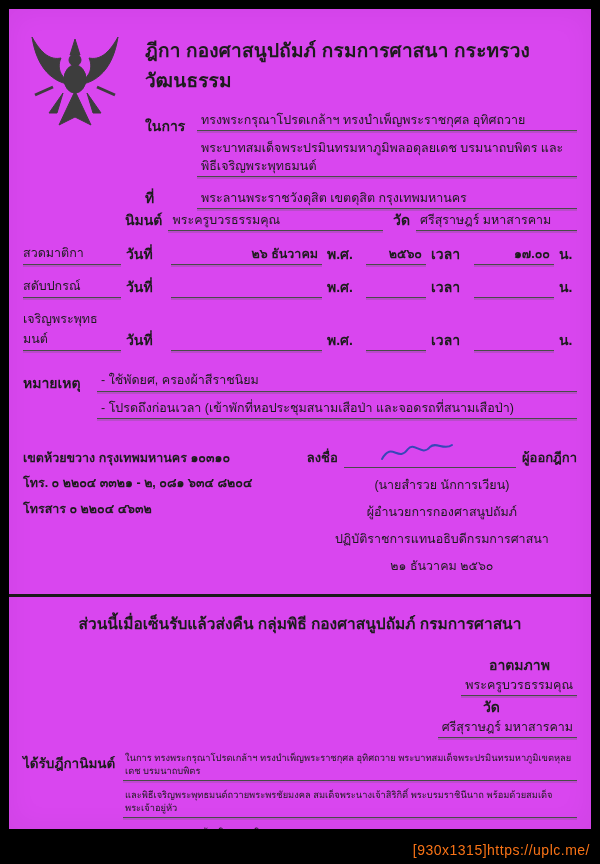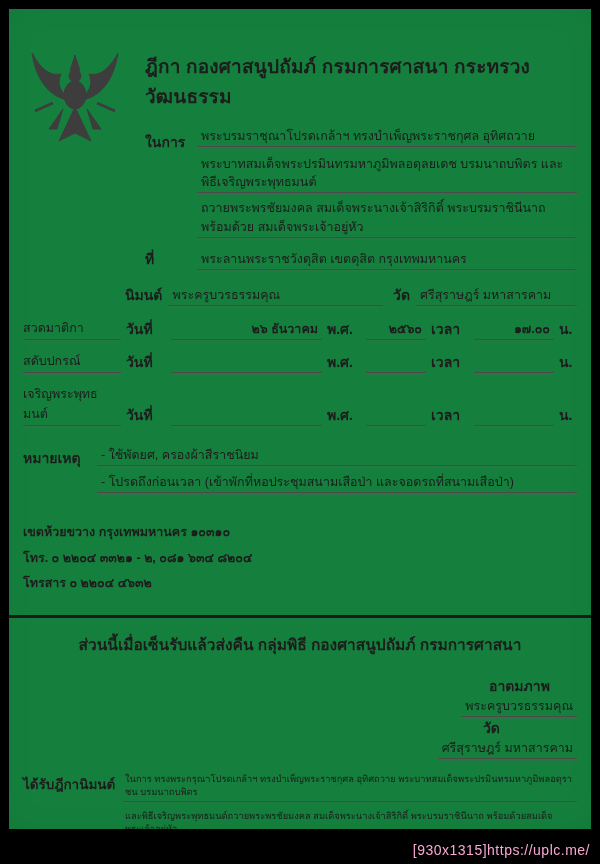--- a/index.html
+++ b/index.html
@@ -7,28 +7,28 @@
   body {
     background:#000;
     font-family:"Liberation Sans", sans-serif;
     color:#1c1c1c;
     position:relative;
     overflow:hidden;
   }
   .page {
     position:absolute; left:9px; top:9px;
     width:582px; height:820px;
-    background:#15803d;
-    padding:28px 14px 0 14px;
+    background:#d946ef;
+    padding:12px 14px 0 14px;
     overflow:hidden;
     box-shadow: inset 0 0 30px rgba(0,0,0,0.05);
   }
   .watermark {
     position:absolute; right:10px; bottom:6px;
-    color:#f9a8d4; font-size:14px; letter-spacing:0.5px;
+    color:#f97316; font-size:14px; letter-spacing:0.5px;
   }
   
   .hdr { display:flex; }
   .emblem { width:118px; flex:0 0 118px; padding-top:8px; }
   .hdr-right { flex:1; padding-left:4px; }
   .doc-title { font-size:19px; font-weight:bold; margin-top:14px; margin-bottom:16px; letter-spacing:0.2px; }
   .lblrow { display:flex; align-items:flex-end; margin-bottom:2px; }
   .blbl { font-weight:bold; font-size:14px; white-space:nowrap; }
   .fld {
     border-bottom:1px solid #4a4a4a;
@@ -36,21 +36,21 @@
     min-height:18px; font-size:12.5px; line-height:1.45;
     padding:0 4px 1px 4px;
   }
   .grow { flex:1; }
   .occ-label { width:52px; }
   .occ-lines { flex:1; }
   .occ-line { margin-bottom:6px; }
   .place-row { display:flex; align-items:flex-end; margin-top:4px; }
   .place-lbl { width:52px; }
   
-  .invite-row { display:flex; align-items:flex-end; margin-top:14px; }
+  .invite-row { display:flex; align-items:flex-end; }
   .invite-row .blbl { margin-right:6px; }
   .ml { margin-left:102px; }
   
   .sched {
     display:grid;
     grid-template-columns:98px 40px 1fr 34px 60px 38px 80px 18px;
     column-gap:5px; row-gap:11px;
     align-items:end; margin-top:12px;
   }
   .cell-f { text-align:right;font-weight:bold; }
@@ -102,28 +102,27 @@
           <path d="M30,58 L12,66 M74,58 L92,66" stroke-width="3" fill="none"></path>
         </g>
       </svg>
     </div>
     <div class="hdr-right">
       <div class="doc-title">ฎีกา กองศาสนูปถัมภ์ กรมการศาสนา กระทรวงวัฒนธรรม</div>
 
       <div class="lblrow">
         <span class="blbl occ-label">ในการ</span>
         <div class="occ-lines">
-          <div class="fld occ-line">พระบรมราชุณาโปรดเกล้าฯ ทรงบำเพ็ญพระราชกุศล อุทิศถวาย</div>
+          <div class="fld occ-line">ทรงพระกรุณาโปรดเกล้าฯ ทรงบำเพ็ญพระราชกุศล อุทิศถวาย</div>
         </div>
       </div>
       <div class="lblrow">
         <span class="blbl occ-label"></span>
         <div class="occ-lines">
           <div class="fld occ-line">พระบาทสมเด็จพระปรมินทรมหาภูมิพลอดุลยเดช บรมนาถบพิตร และพิธีเจริญพระพุทธมนต์</div>
-          <div class="fld occ-line">ถวายพระพรชัยมงคล สมเด็จพระนางเจ้าสิริกิติ์ พระบรมราชินีนาถ พร้อมด้วย สมเด็จพระเจ้าอยู่หัว</div>
         </div>
       </div>
       <div class="place-row">
         <span class="blbl place-lbl">ที่</span>
         <div class="fld grow">พระลานพระราชวังดุสิต เขตดุสิต กรุงเทพมหานคร</div>
       </div>
     </div>
   </div>
 
   <div class="invite-row">
@@ -169,37 +168,52 @@
       <div class="fld note-line">- โปรดถึงก่อนเวลา (เข้าพักที่หอประชุมสนามเสือป่า และจอดรถที่สนามเสือป่า)</div>
     </div>
   </div>
 
   <div class="two-col">
     <div class="office">
       <div>เขตห้วยขวาง กรุงเทพมหานคร ๑๐๓๑๐</div>
       <div>โทร. ๐ ๒๒๐๔ ๓๓๒๑ - ๒, ๐๘๑ ๖๓๔ ๘๒๐๔</div>
       <div>โทรสาร ๐ ๒๒๐๔ ๔๖๓๒</div>
     </div>
+    <div class="signblock">
+      <div class="signline">
+        <span class="blbl">ลงชื่อ</span>
+        <div class="sig-fld">
+          <svg class="sig-svg" width="78" height="26" viewBox="0 0 78 26">
+            <path d="M4,20 C14,2 20,24 30,10 C36,2 44,18 52,8 C58,2 66,12 74,6" fill="none" stroke="#3847b8" stroke-width="2" stroke-linecap="round"></path>
+          </svg>
+        </div>
+        <span class="blbl">ผู้ออกฎีกา</span>
+      </div>
+      <div class="sb-line">(นายสำรวย นักการเวียน)</div>
+      <div class="sb-line">ผู้อำนวยการกองศาสนูปถัมภ์</div>
+      <div class="sb-line">ปฏิบัติราชการแทนอธิบดีกรมการศาสนา</div>
+      <div class="sb-line">๒๑ ธันวาคม ๒๕๖๐</div>
+    </div>
   </div>
 
   <div class="divider"></div>
 
   <div class="ret-title">ส่วนนี้เมื่อเซ็นรับแล้วส่งคืน กลุ่มพิธี กองศาสนูปถัมภ์ กรมการศาสนา</div>
 
   <div class="ret-monk">
     <span class="blbl">อาตมภาพ</span>
     <div class="fld" style="flex:1.4">พระครูบวรธรรมคุณ</div>
     <span class="blbl" style="margin:0 6px">วัด</span>
     <div class="fld" style="flex:1">ศรีสุราษฎร์ มหาสารคาม</div>
   </div>
 
   <div class="ret-recv">
     <span class="blbl ret-recv-lbl">ได้รับฎีกานิมนต์</span>
     <div class="small-lines">
-      <span class="small-line">ในการ ทรงพระกรุณาโปรดเกล้าฯ ทรงบำเพ็ญพระราชกุศล อุทิศถวาย พระบาทสมเด็จพระปรมินทรมหาภูมิพลอดุราชน บรมนาถบพิตร</span>
+      <span class="small-line">ในการ ทรงพระกรุณาโปรดเกล้าฯ ทรงบำเพ็ญพระราชกุศล อุทิศถวาย พระบาทสมเด็จพระปรมินทรมหาภูมิเขตหุลยเดช บรมนาถบพิตร</span>
       <span class="small-line">และพิธีเจริญพระพุทธมนต์ถวายพระพรชัยมงคล สมเด็จพระนางเจ้าสิริกิติ์ พระบรมราชินีนาถ พร้อมด้วยสมเด็จพระเจ้าอยู่หัว</span>
       <span class="small-line">ณ พระลานพระราชวังดุสิต เขตดุสิต กรุงเทพมหานคร</span>
     </div>
   </div>
 
 </div>
 
 <div class="watermark">[930x1315]https://uplc.me/</div>
 
 </body></html>

